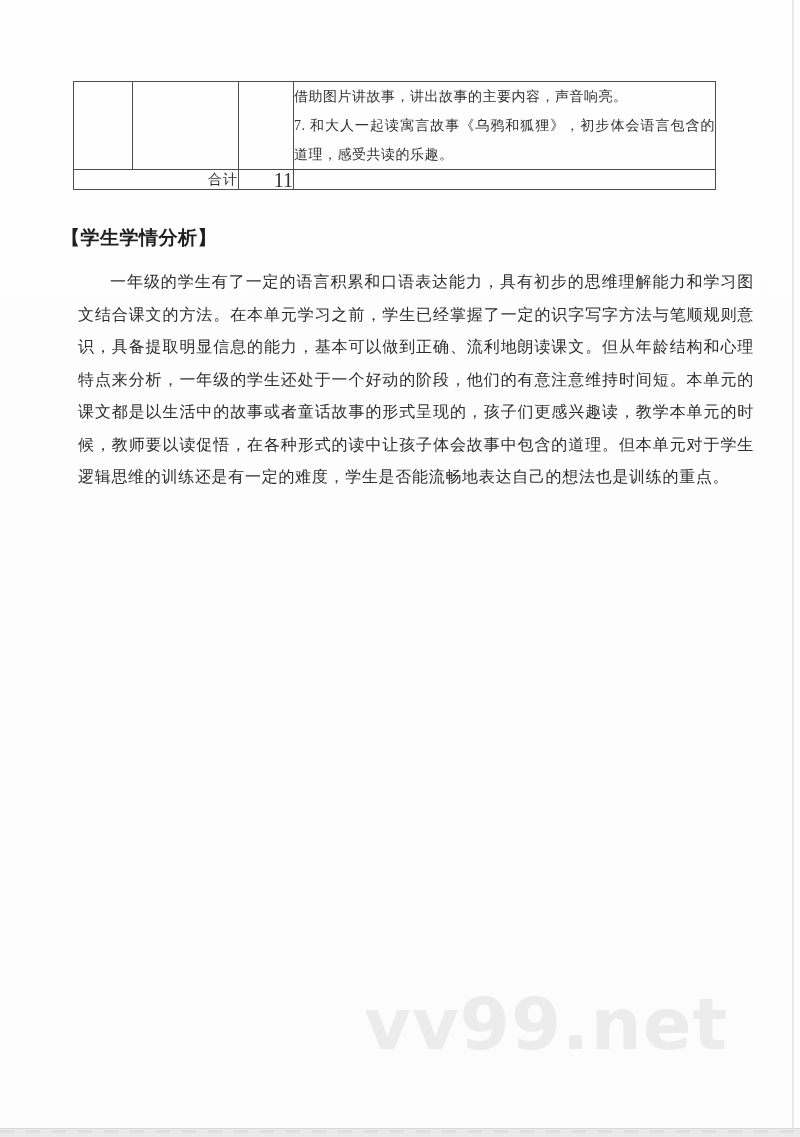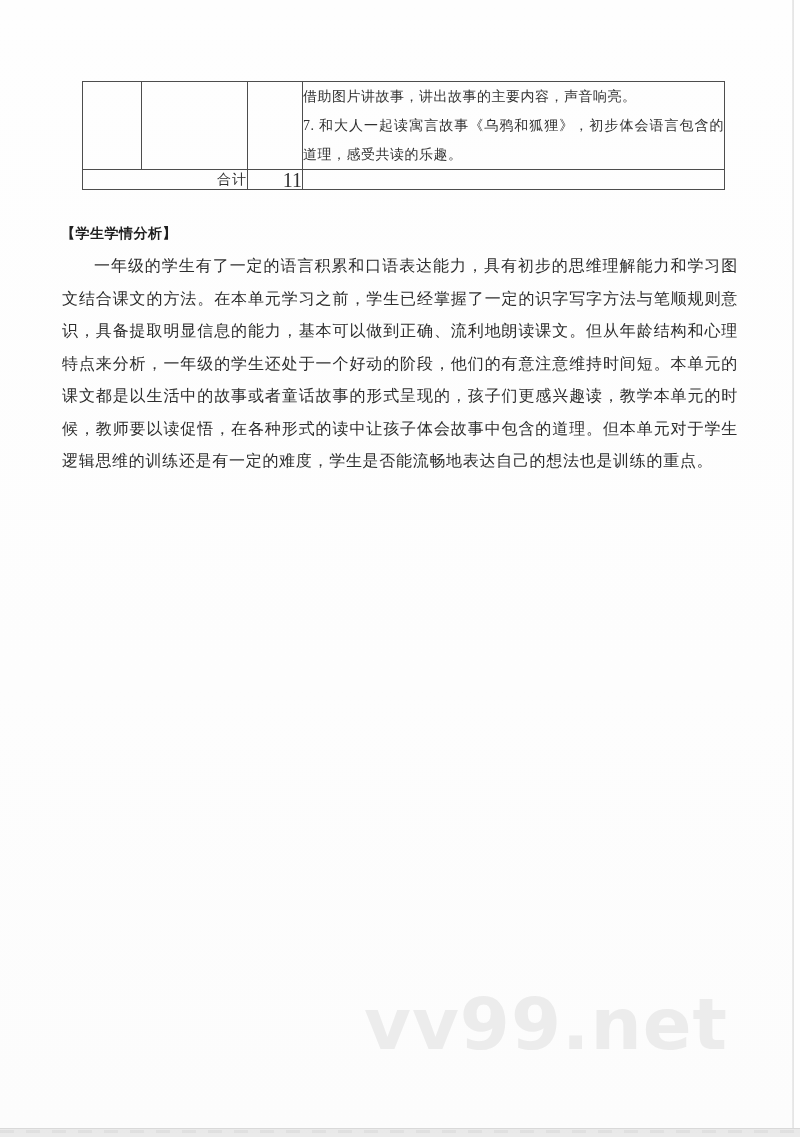--- a/index.html
+++ b/index.html
@@ -11,21 +11,21 @@
     font-family: "Liberation Serif", "DejaVu Serif", serif;
     color: #2a2a2a;
   }
   .page {
     position: absolute; inset: 0;
     background: linear-gradient(180deg, #fefefe 0%, #fdfdfd 60%, #fcfcfc 100%);
   }
 
   
   table.curriculum {
-    position: absolute; left: 82px; top: 81px;
+    position: absolute; left: 73px; top: 81px;
     width: 642px;
     border-collapse: collapse;
     table-layout: fixed;
     font-size: 14px;
     color: #303030;
   }
   table.curriculum td {
     border: 1px solid #4d4d4d;
     padding: 0;
     vertical-align: top;
@@ -44,36 +44,36 @@
     text-align: right;
     vertical-align: middle;
     line-height: 18px;
   }
   .total-label { font-size: 14px; letter-spacing: 1px; }
   .total-value { font-size: 20px; font-family: "Liberation Serif", serif; }
 
   
   .section-heading {
     position: absolute; left: 61px; top: 225px;
-    font-size: 14px;
+    font-size: 19px;
     font-weight: bold;
     color: #1f1f1f;
     letter-spacing: 0.5px;
     font-family: "DejaVu Sans", "Liberation Sans", sans-serif;
   }
   .analysis-body {
     position: absolute; left: 62px; top: 250px;
     width: 676px;
     font-size: 16px;
     line-height: 32.5px;
     text-align: justify;
     text-indent: 2em;
     letter-spacing: 0.7px;
     color: #2d2d2d;
-    margin: 0;
+    margin: 16px;
   }
 
   
   .watermark {
     position: absolute; left: 364px; top: 982px;
     font-family: "DejaVu Sans", "Liberation Sans", sans-serif;
     font-weight: 700;
     font-size: 72px;
     letter-spacing: 1px;
     color: #ececec;

